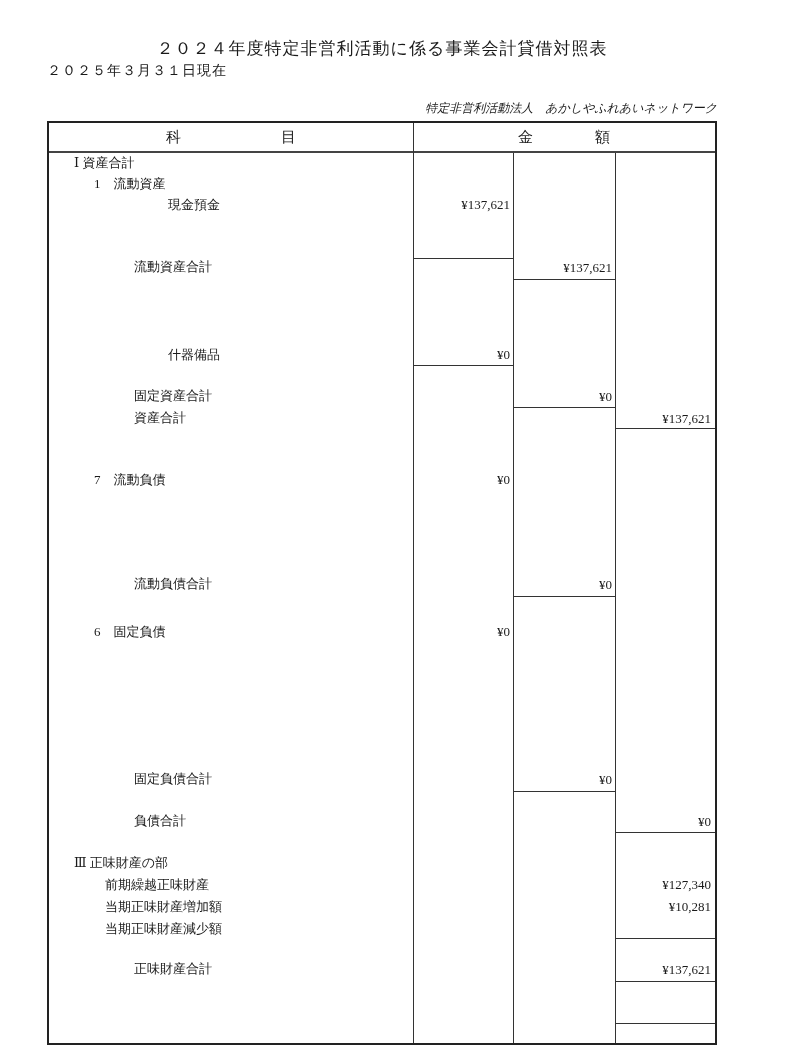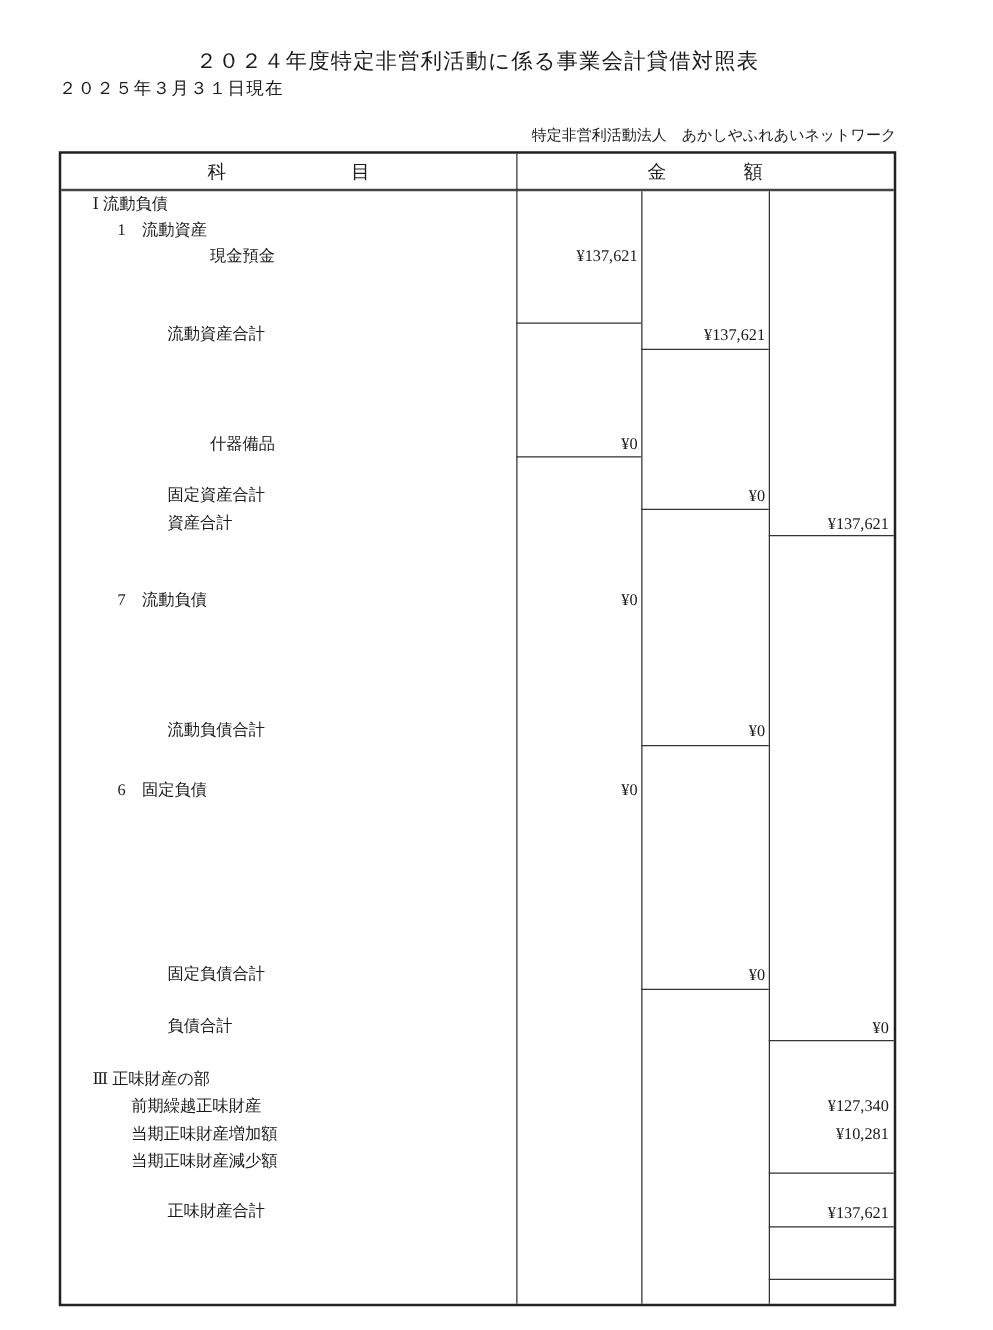--- a/index.html
+++ b/index.html
@@ -5,21 +5,21 @@
   html,body{margin:0;padding:0;}
   body{
     width:794px;height:1064px;position:relative;overflow:hidden;
     background:#ffffff;color:#1a1a1a;
     font-family:"Liberation Serif","DejaVu Serif",serif;
   }
   .title{position:absolute;left:47px;width:670px;top:37px;text-align:center;
          font-size:17px;letter-spacing:1px;white-space:pre;}
   .subtitle{position:absolute;left:47px;width:670px;top:62px;
          font-size:14px;letter-spacing:1px;white-space:pre;}
-  .org{position:absolute;right:77px;top:100px;font-size:12px;white-space:pre;}
+  .org{position:absolute;right:77px;top:100px;font-size:12px;white-space:pre;font-style:italic;}
 
   .bs-table{position:absolute;left:47px;top:121px;width:666px;height:920px;
          border:2px solid #222;}
   .header{position:absolute;left:0;top:0;width:100%;height:28px;
          border-bottom:2px solid #444;}
   .h-cell{position:absolute;top:0;height:28px;display:flex;align-items:center;
          justify-content:center;font-size:15px;}
   .h-subject{left:0;width:364px;gap:100px;}
   .h-amount{left:364px;right:0;gap:62px;}
 
@@ -75,21 +75,21 @@
   <div class="hline hc2" style="top:284px"></div>
   <div class="hline hc3" style="top:305px"></div>
   <div class="hline hc2" style="top:473px"></div>
   <div class="hline hc2" style="top:668px"></div>
   <div class="hline hc3" style="top:709px"></div>
   <div class="hline hc3" style="top:815px"></div>
   <div class="hline hc3" style="top:858px"></div>
   <div class="hline hc3" style="top:900px"></div>
 
   <div class="row" style="top:30px">
-    <span class="lbl ind-section">Ⅰ 流動負債</span>
+    <span class="lbl ind-section">Ⅰ 資産合計</span>
   </div>
   <div class="row" style="top:51px">
     <span class="lbl ind-sub">1　流動資産</span>
   </div>
   <div class="row" style="top:72px">
     <span class="lbl ind-item">現金預金</span>
     <span class="amt c1">¥137,621</span>
   </div>
   <div class="row" style="top:135px">
     <span class="lbl ind-total">流動資産合計</span>

